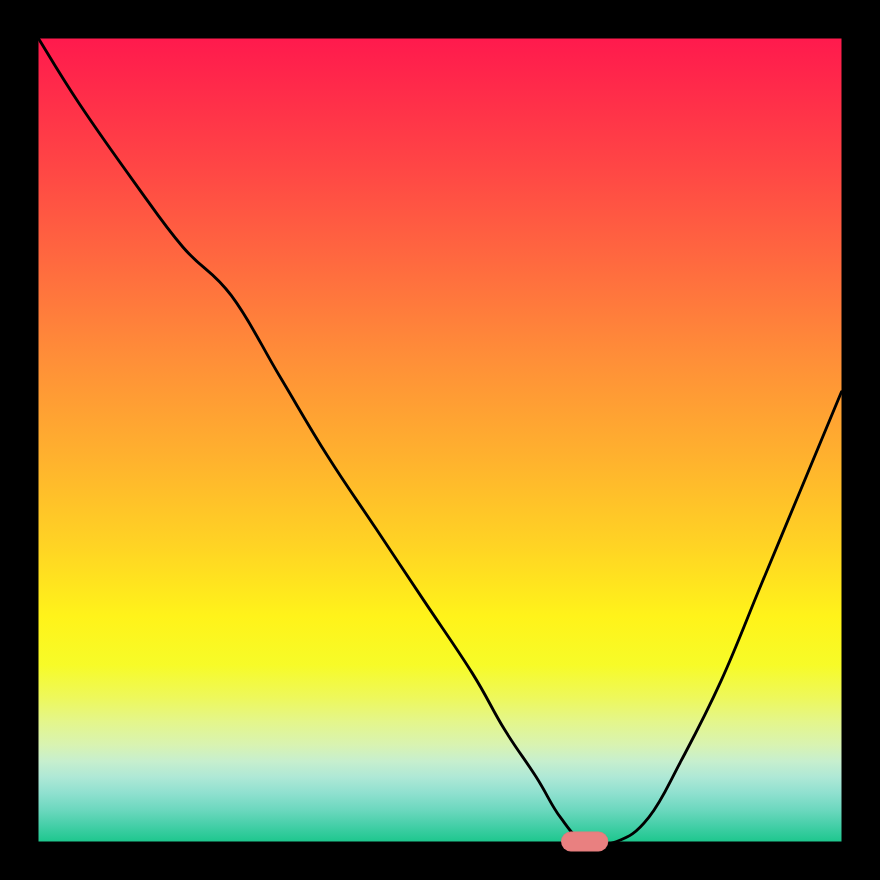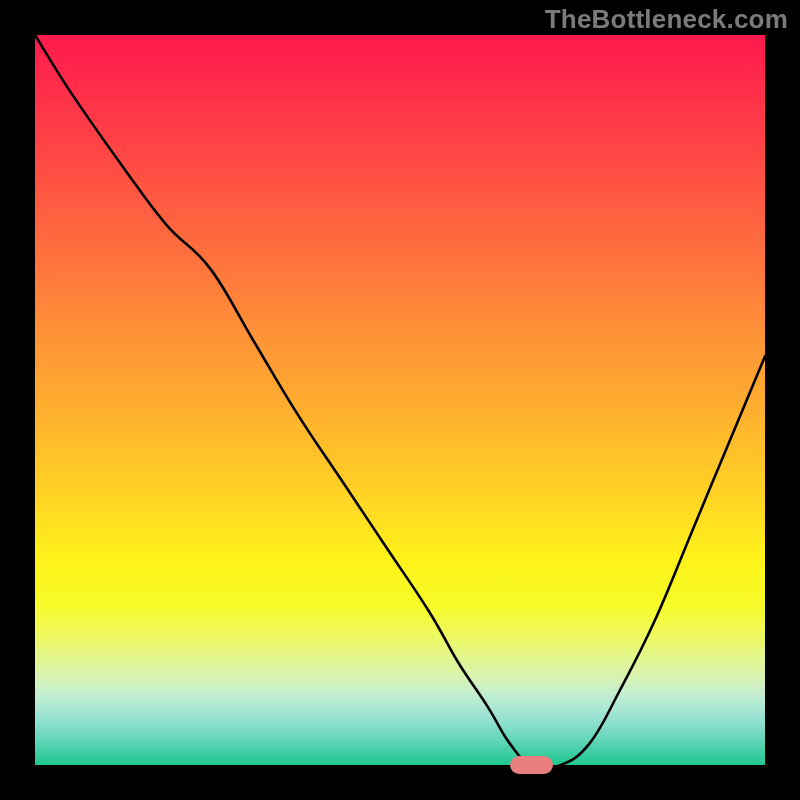--- a/index.html
+++ b/index.html
@@ -76,21 +76,20 @@
     border-radius: 9px;
     background: #e98080;
     box-shadow: 0 0 0 0.5px rgba(0,0,0,0.05) inset;
   }
 </style>
 </head>
 <body>
 
 <div class="frame">
 
-  <div class="watermark">TheBottleneck.com</div>
 
   <div class="plot">
 
     <svg class="curve" viewBox="0 0 730 730" preserveAspectRatio="none">
       <path d="M 0.00 0.00 C 7.30 11.68, 18.98 32.12, 36.50 58.40 C 54.02 84.68, 68.62 105.12, 87.60 131.40 C 106.58 157.68, 113.88 169.36, 131.40 189.80 C 148.92 210.24, 157.68 210.24, 175.20 233.60 C 192.72 256.96, 201.48 277.40, 219.00 306.60 C 236.52 335.80, 245.28 351.86, 262.80 379.60 C 280.32 407.34, 289.08 419.02, 306.60 445.30 C 324.12 471.58, 332.88 484.72, 350.40 511.00 C 367.92 537.28, 379.60 553.34, 394.20 576.70 C 408.80 600.06, 411.72 608.82, 423.40 627.80 C 435.08 646.78, 442.38 655.54, 452.60 671.60 C 462.82 687.66, 465.74 696.42, 474.50 708.10 C 483.26 719.78, 486.18 725.62, 496.40 730.00 C 506.62 734.38, 513.92 734.38, 525.60 730.00 C 537.28 725.62, 543.12 722.70, 554.80 708.10 C 566.48 693.50, 570.86 681.82, 584.00 657.00 C 597.14 632.18, 605.90 616.12, 620.50 584.00 C 635.10 551.88, 642.40 531.44, 657.00 496.40 C 671.60 461.36, 678.90 443.84, 693.50 408.80 C 708.10 373.76, 722.70 338.72, 730.00 321.20"></path>
     </svg>
 
     <div class="marker" style="width: 43.8px; height: 18px; left: 474.5px; top: 721px;"></div>
 
   </div>

